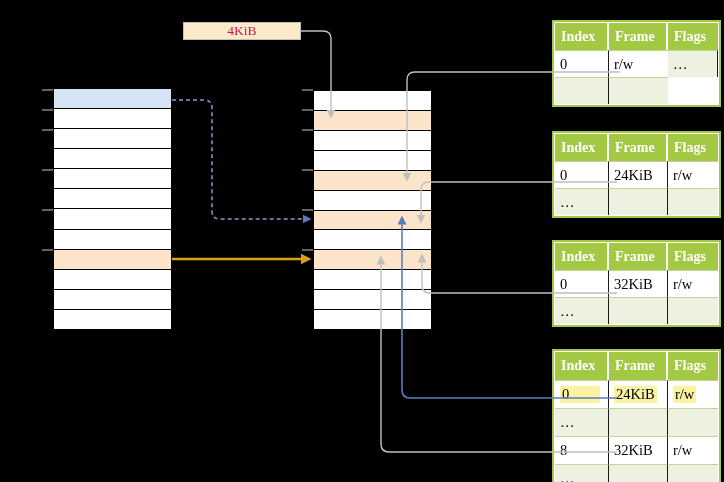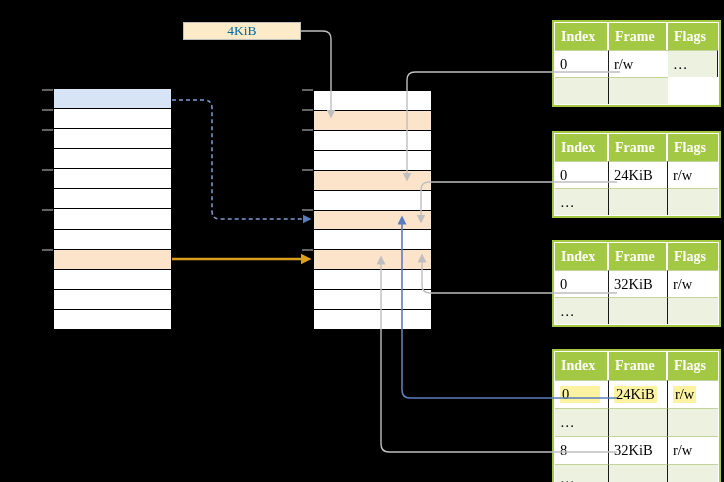--- a/index.html
+++ b/index.html
@@ -20,21 +20,21 @@
   #stage{
     position:relative;width:724px;height:482px;overflow:hidden;
     background:var(--bg);
     font-family:"Liberation Serif","DejaVu Serif",serif;
   }
   
   #psbox{
     position:absolute;left:183px;top:22px;width:118px;height:18px;
     background:var(--box-fill);border:1px solid #BFBFBF;
     display:flex;align-items:center;justify-content:center;
-    font-size:13.5px;color:#0369a1;box-sizing:border-box;
+    font-size:13.5px;color:#be185d;box-sizing:border-box;
   }
   
   .memcol{
     position:absolute;background:#fff;border:1.5px solid #000;
     display:flex;flex-direction:column;box-sizing:border-box;
   }
   #vm{left:53px;top:88px;width:119px;height:242px;}
   #pm{left:313px;top:90px;width:119px;height:240px;}
   .mrow{flex:1;border-bottom:1.5px solid #000;}
   .mrow:last-child{border-bottom:none;}

